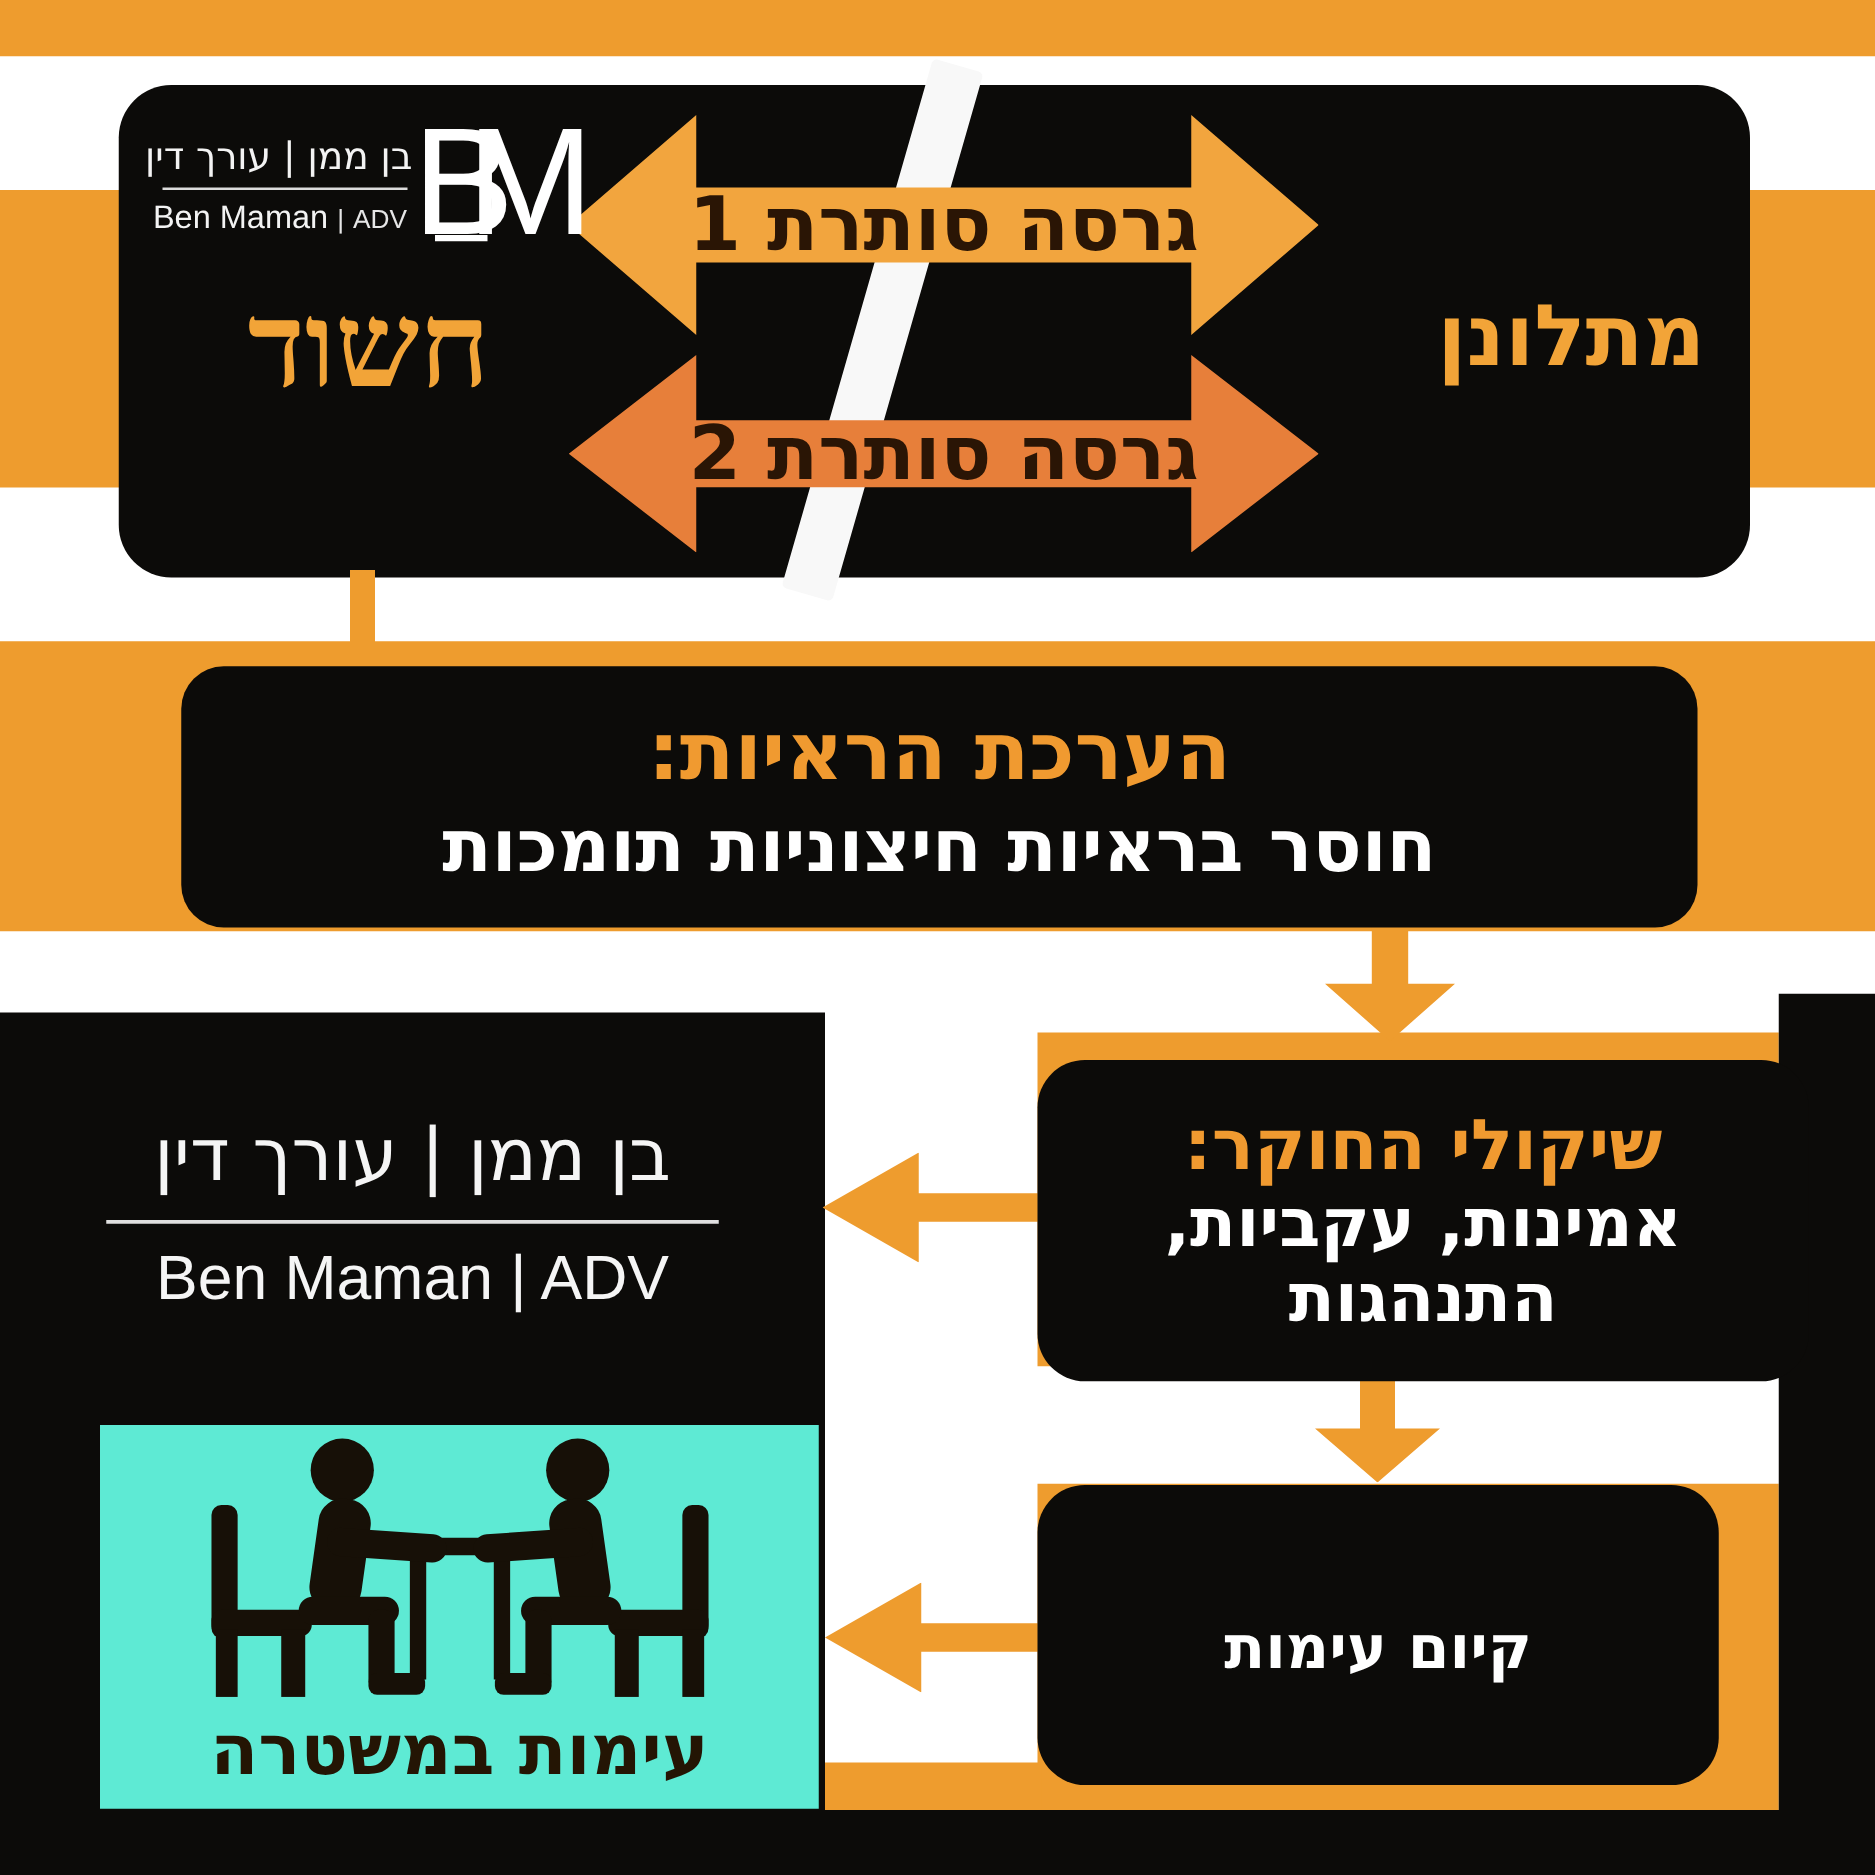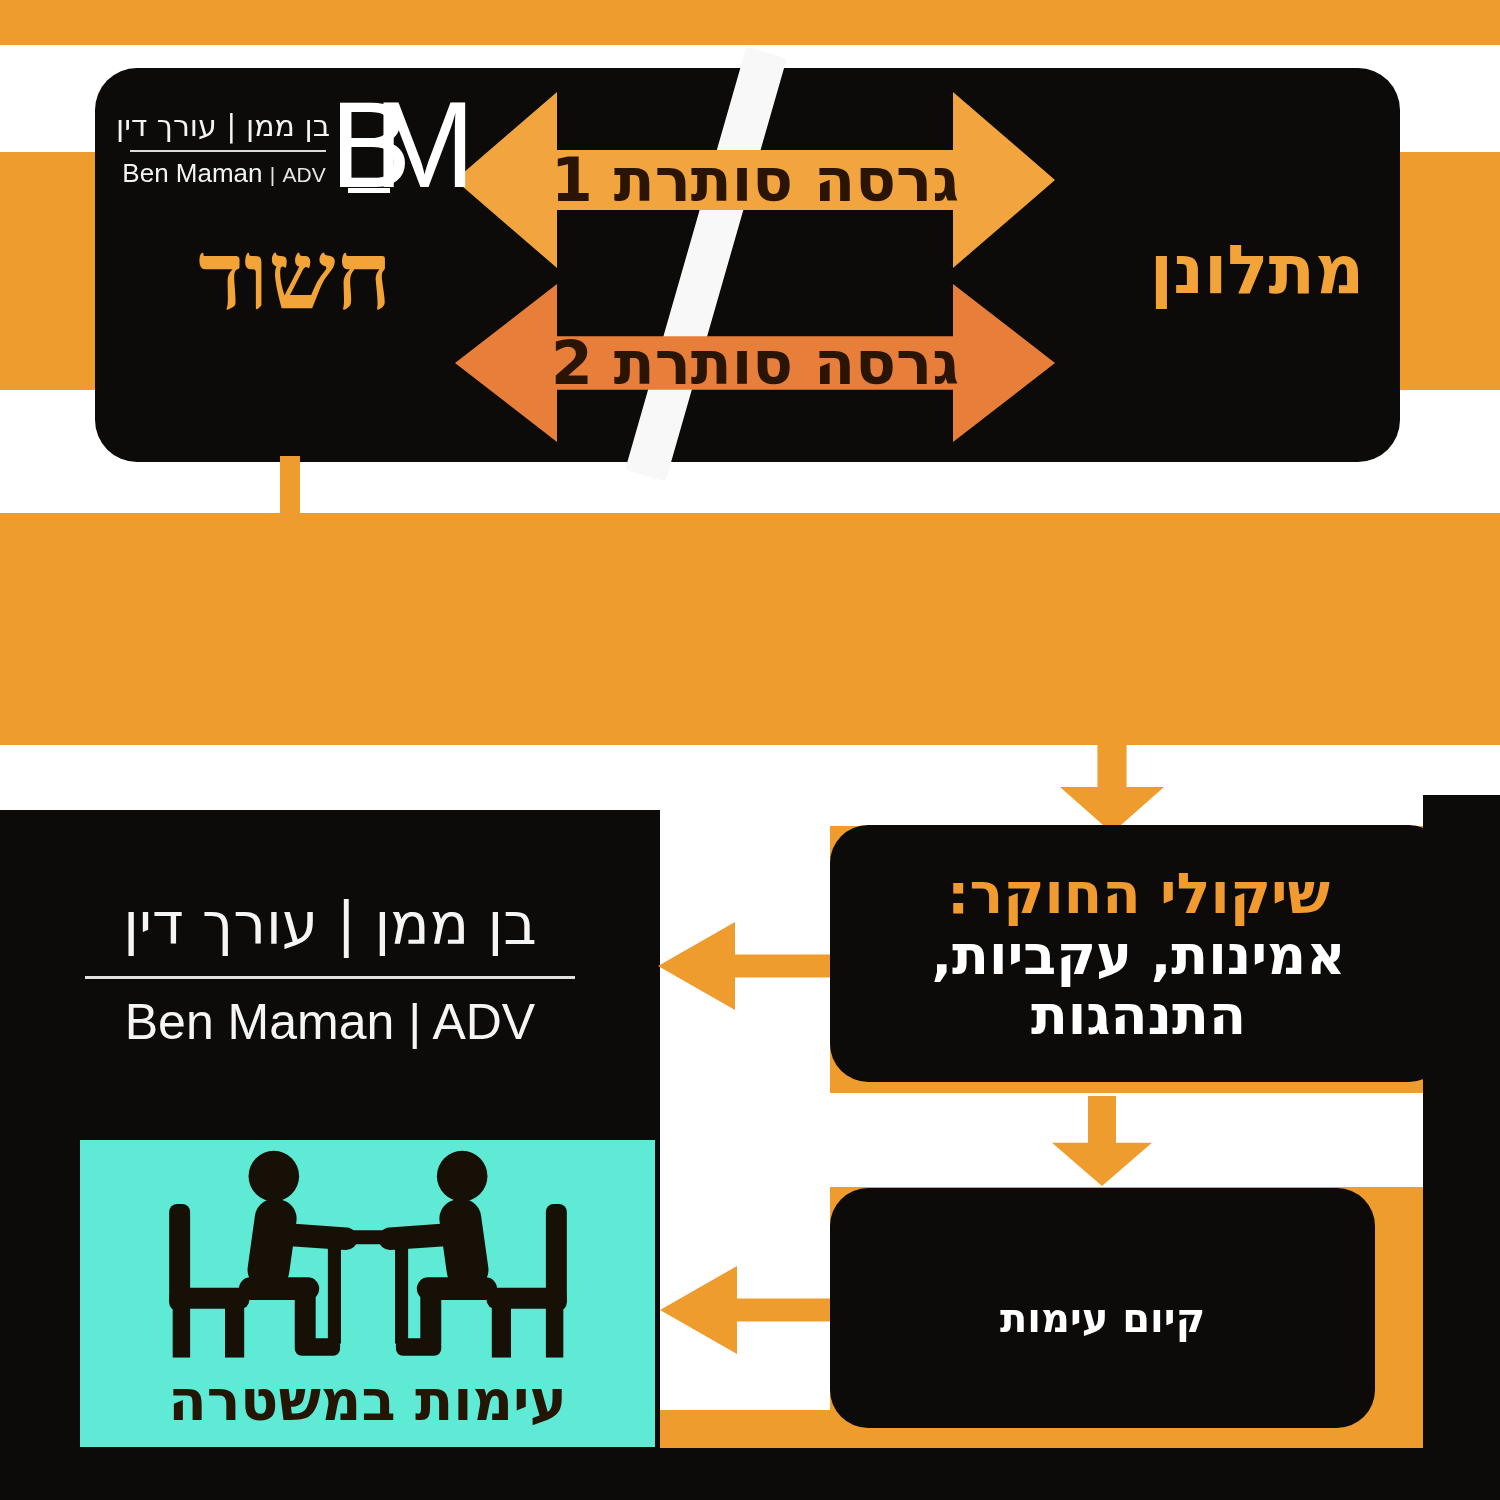--- a/index.html
+++ b/index.html
@@ -83,20 +83,24 @@
 
   <div class="darrow" style="left:455px;top:92px;width:600px;height:176px;background:#f2a53e;">
     <span class="lbl heb">גרסה סותרת 1</span>
   </div>
   <div class="darrow" style="left:455px;top:284px;width:600px;height:158px;background:#e77f3a;">
     <span class="lbl heb">גרסה סותרת 2</span>
   </div>
 
   <div class="connector" style="left:280px;top:456px;width:20px;height:82px;"></div>
 
+  <div class="blackbox flowbox" style="left:145px;top:533px;width:1213px;height:209px;border-radius:34px;">
+    <div class="heb orange-title" style="font-size:64px;">הערכת הראיות:</div>
+    <div class="heb white-text" style="font-size:58px;margin-top:4px;">חוסר בראיות חיצוניות תומכות</div>
+  </div>
 
   <div class="arrow-down" style="left:1060px;top:737px;width:104px;height:96px;"></div>
 
   <div class="blackbox" style="left:0;top:810px;width:660px;height:690px;"></div>
   <div class="abs" style="left:50px;top:890px;width:560px;text-align:center;z-index:6;">
     <div id="brand-heb">בן ממן | עורך דין</div>
     <div id="brand-line"></div>
     <div id="brand-lat">
       <span>Ben Maman</span>
       <span>|</span>
@@ -135,32 +139,32 @@
         <rect x="146" y="56" width="48" height="104" rx="22" transform="rotate(8 170 108)"></rect>
         <rect x="158" y="82" width="110" height="26" rx="13" transform="rotate(4 158 95)"></rect>
         <rect x="132" y="146" width="92" height="26" rx="13"></rect>
         <rect x="196" y="158" width="24" height="74" rx="10"></rect>
         <rect x="196" y="216" width="52" height="20" rx="8"></rect>
       </g>
     </svg>
     <div id="confront-caption">עימות במשטרה</div>
   </div>
 
-  <div class="blackbox flowbox" style="left:830px;top:825px;width:617px;height:257px;border-radius:38px;">
+  <div class="blackbox flowbox" style="left:830px;top:848px;width:617px;height:257px;border-radius:38px;">
     <div class="heb orange-title" style="font-size:56px;">שיקולי החוקר:</div>
     <div class="heb white-text" style="font-size:54px;line-height:1.12;">אמינות, עקביות,</div>
     <div class="heb white-text" style="font-size:54px;line-height:1.12;">התנהגות</div>
   </div>
 
   <div class="arrow-left" style="left:658px;top:922px;width:175px;height:88px;"></div>
 
   <div class="arrow-down" style="left:1052px;top:1096px;width:100px;height:90px;"></div>
 
   <div class="blackbox flowbox" style="left:830px;top:1188px;width:545px;height:240px;border-radius:38px;">
-    <div class="heb white-text" style="font-size:40px;margin-top:20px;">קיום עימות</div>
+    <div class="heb white-text" style="font-size:48px;margin-top:20px;">קיום עימות</div>
   </div>
 
   <div class="arrow-left" style="left:660px;top:1266px;width:175px;height:88px;"></div>
 
   <div class="blackbox" style="left:1423px;top:795px;width:77px;height:705px;"></div>
   <div class="blackbox" style="left:0;top:1448px;width:1500px;height:52px;"></div>
 
 </div>
 
 </body></html>

